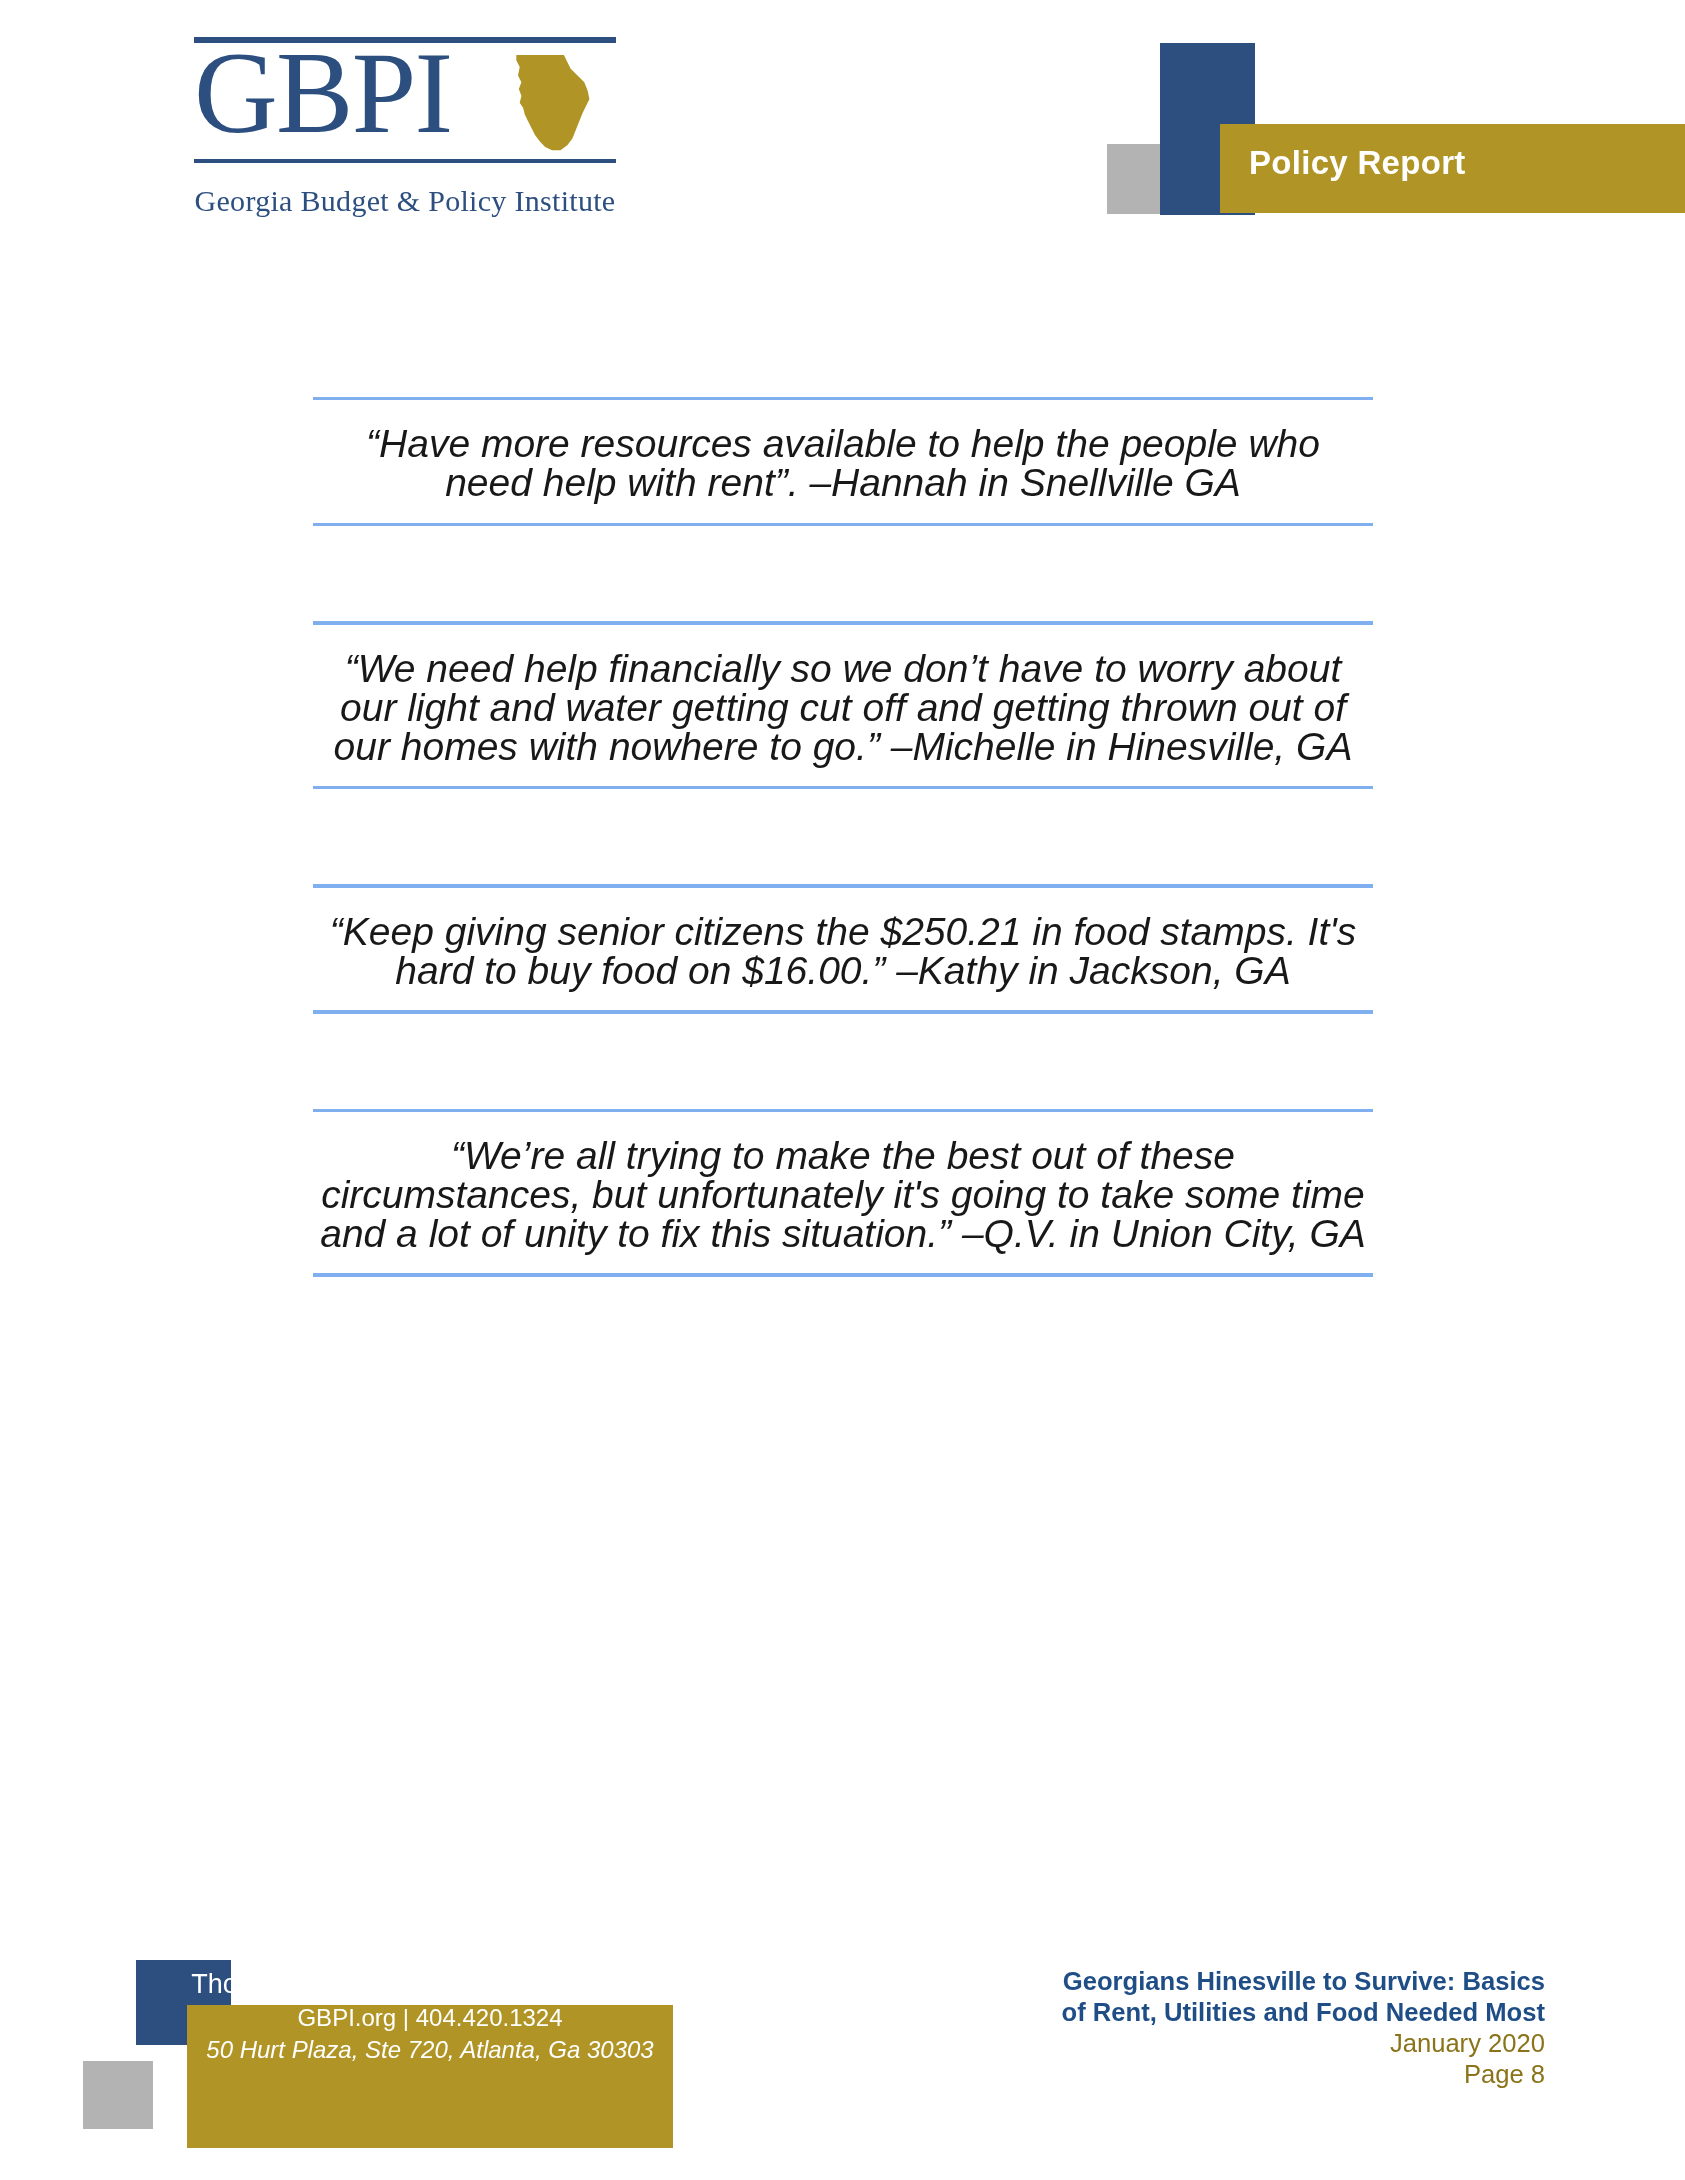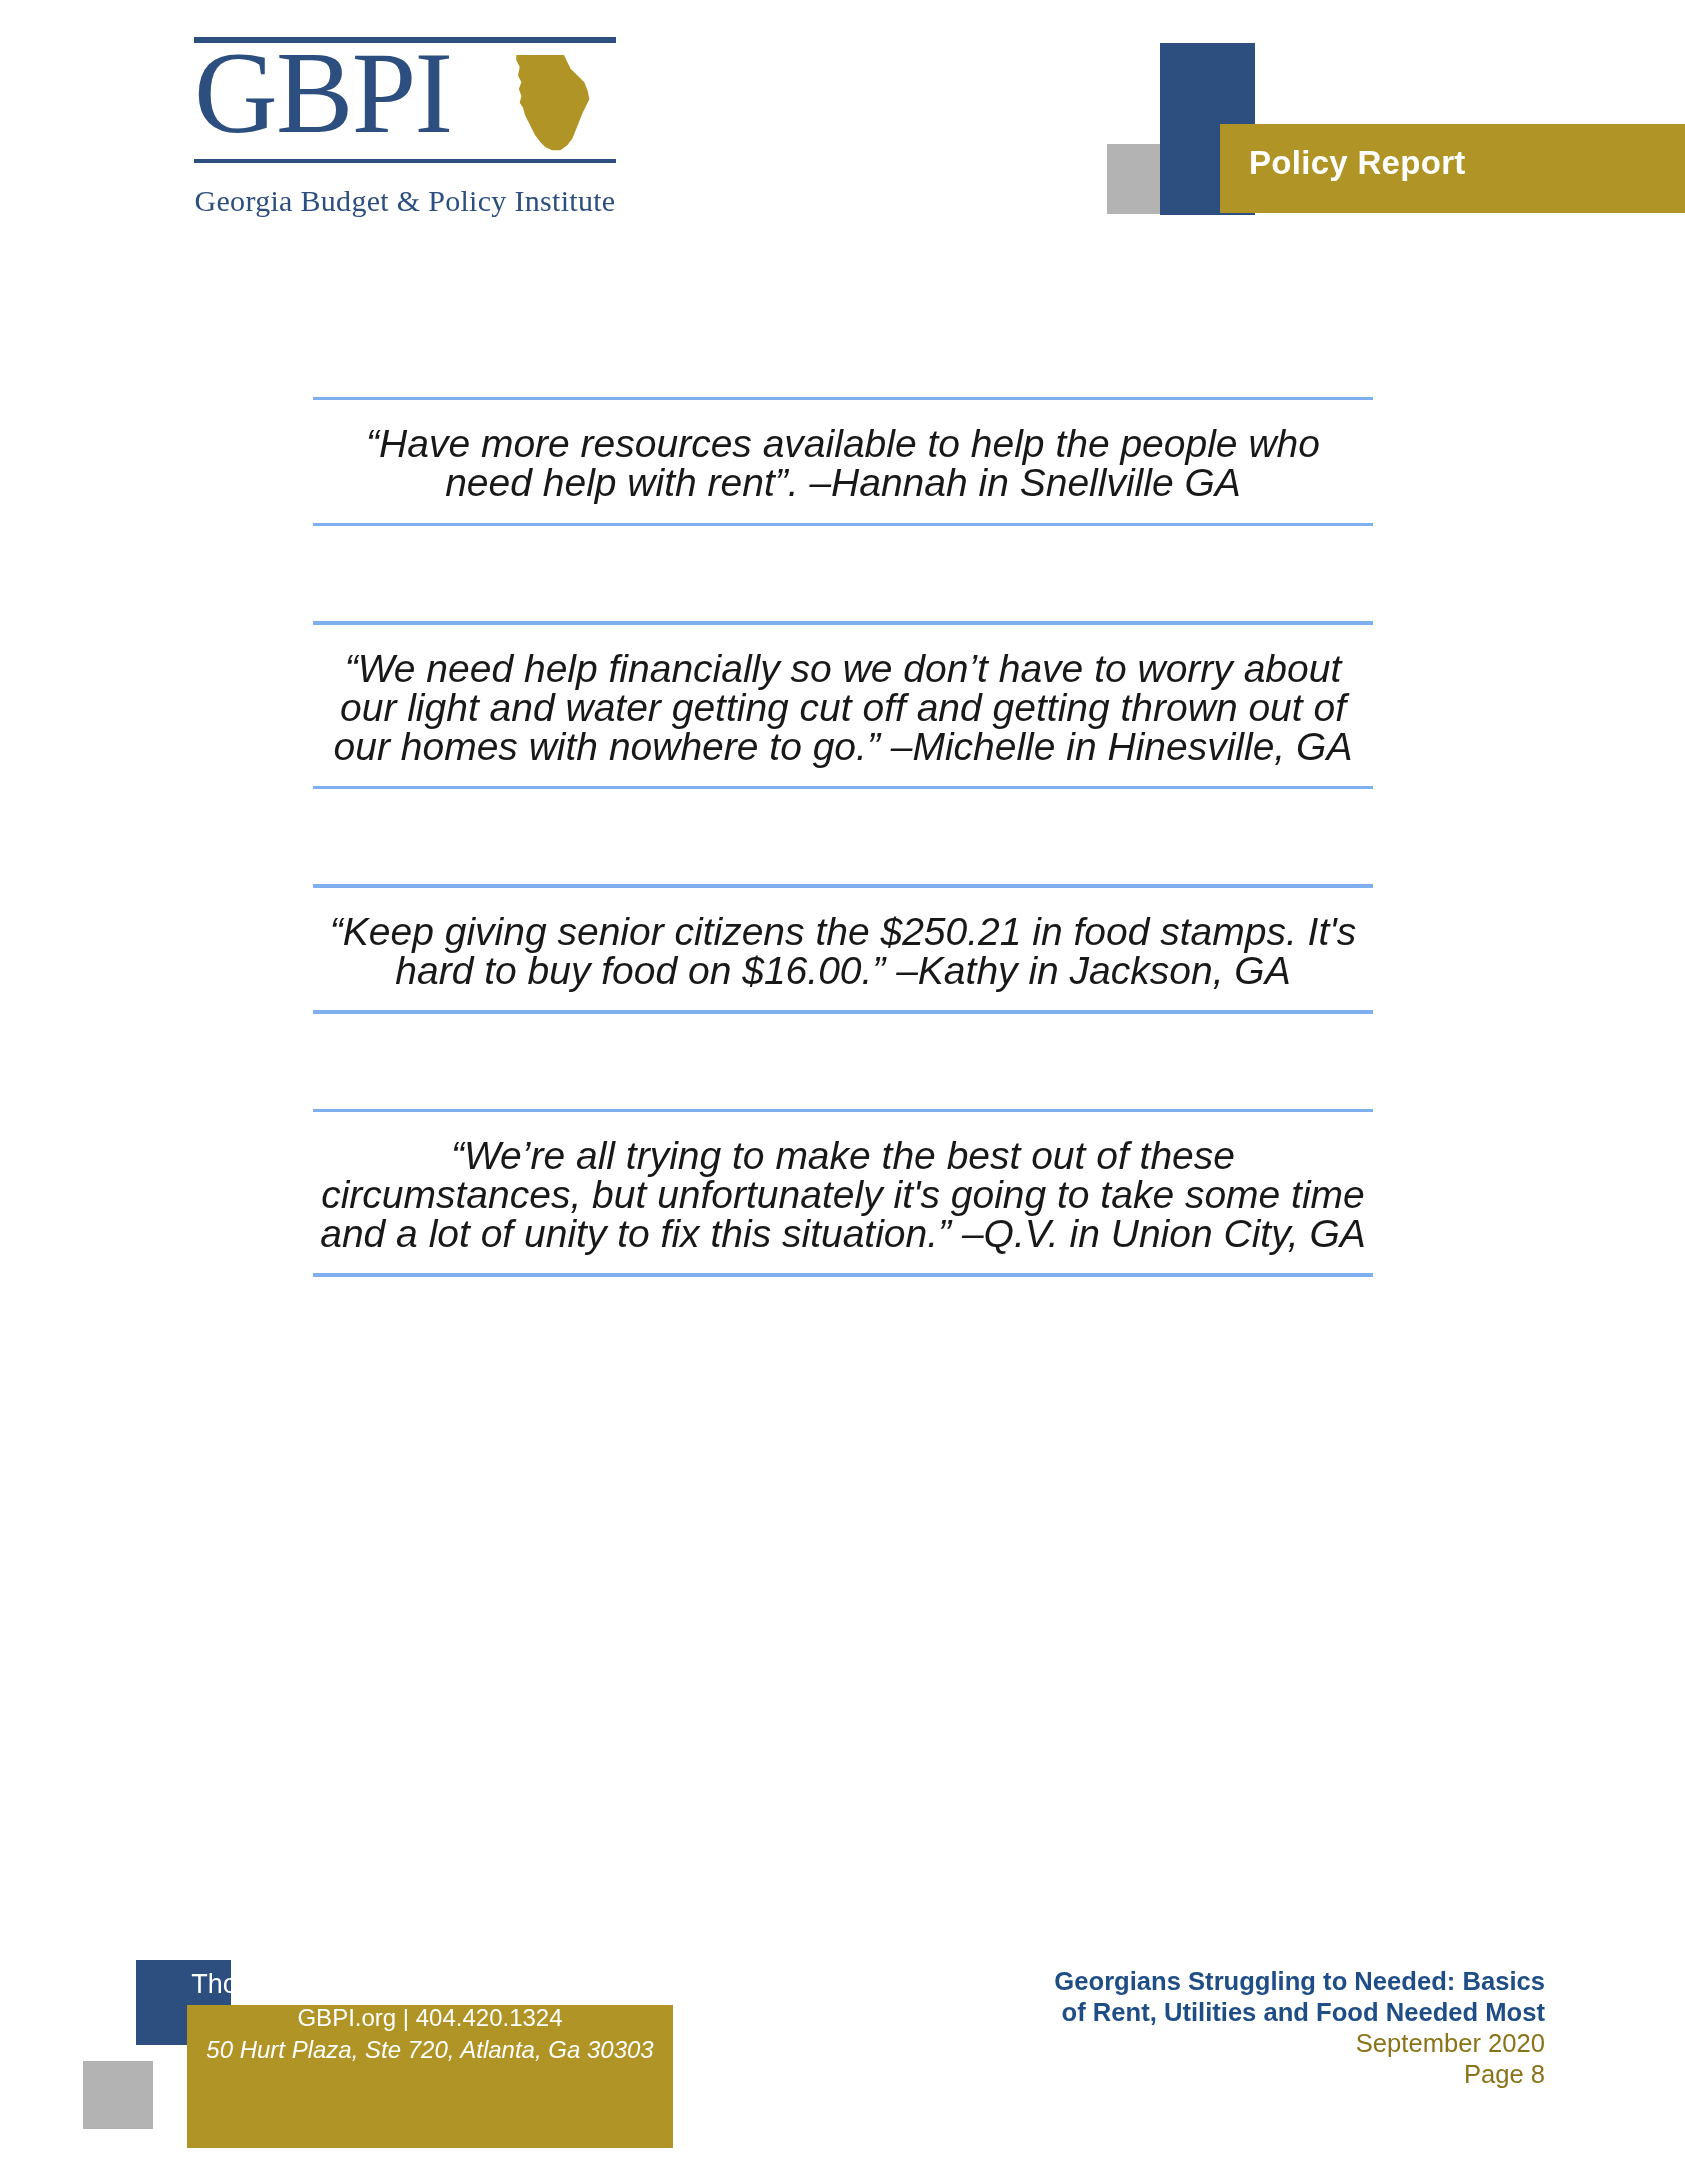--- a/index.html
+++ b/index.html
@@ -275,18 +275,18 @@
 <div id="footer-blue"></div>
 <div id="footer-gray"></div>
 <div id="footer-gold"></div>
 <div id="footer-gold-text">
   <div id="footer-tagline">Thoughtful Analysis, Responsible Policy</div>
   <div id="footer-contact">GBPI.org | 404.420.1324</div>
   <div id="footer-address">50 Hurt Plaza, Ste 720, Atlanta, Ga 30303</div>
 </div>
 
 <div id="footer-right">
-  <div id="doc-title-line1">Georgians Struggling to Needed: Basics</div>
+  <div id="doc-title-line1">Georgians Hinesville to Survive: Basics</div>
   <div id="doc-title-line2">of Rent, Utilities and Food Needed Most</div>
-  <div id="doc-date">September 2020</div>
+  <div id="doc-date">January 2020</div>
   <div id="doc-page">Page 8</div>
 </div>
 
 
 </body></html>

